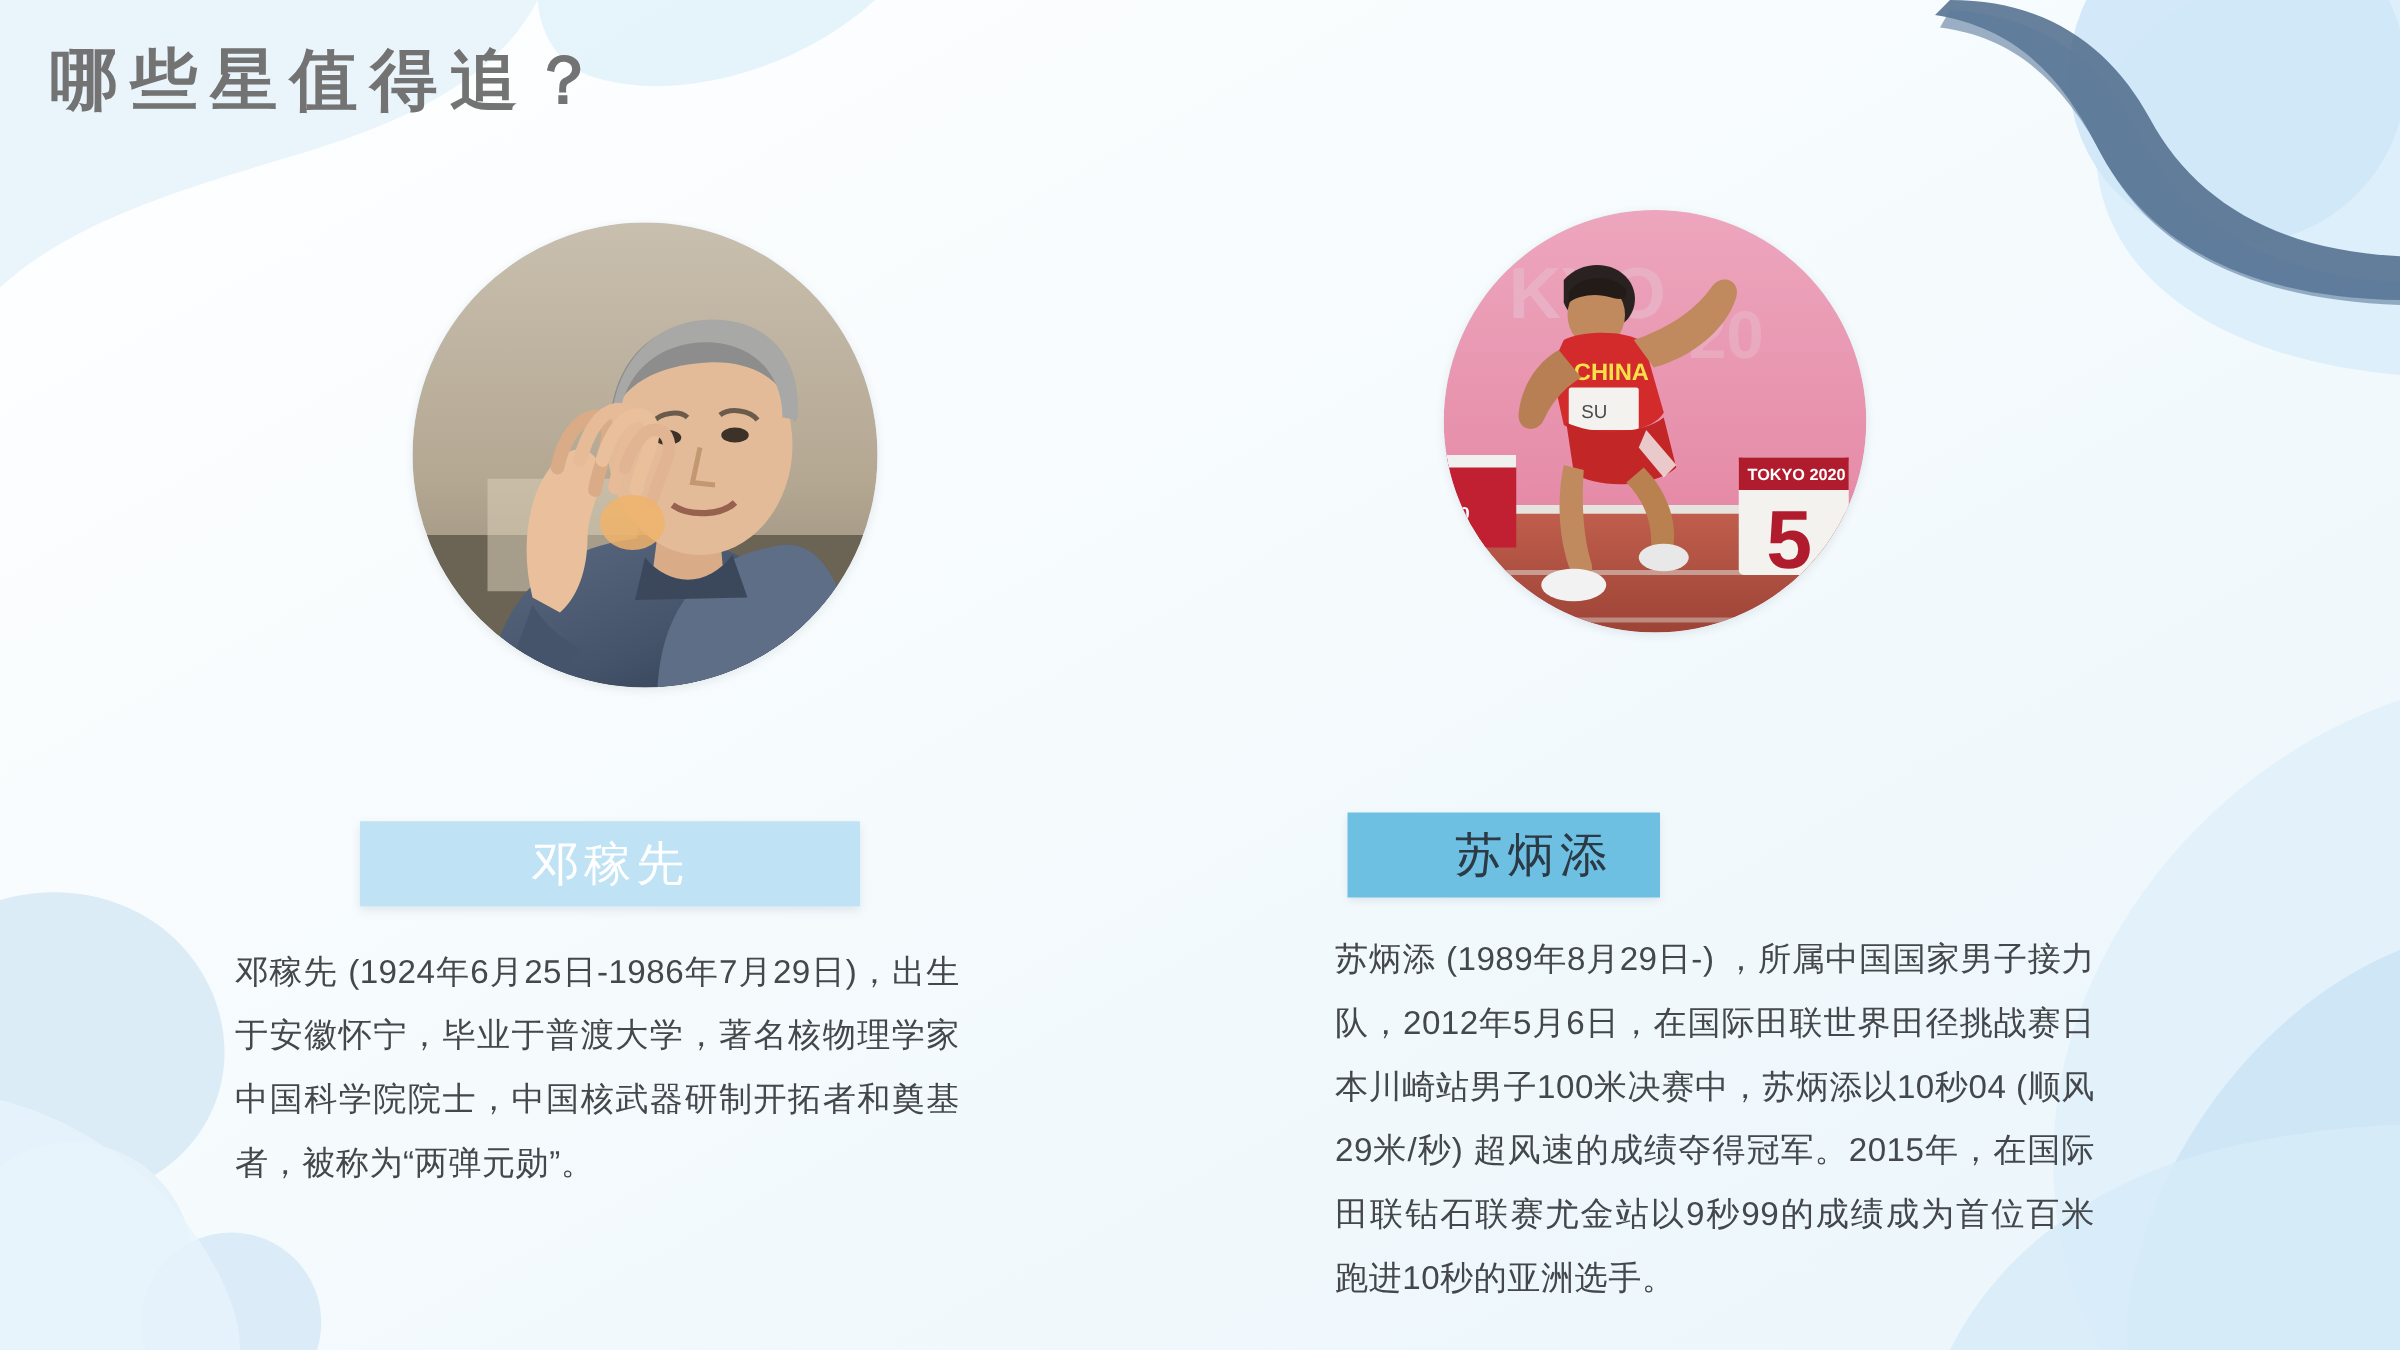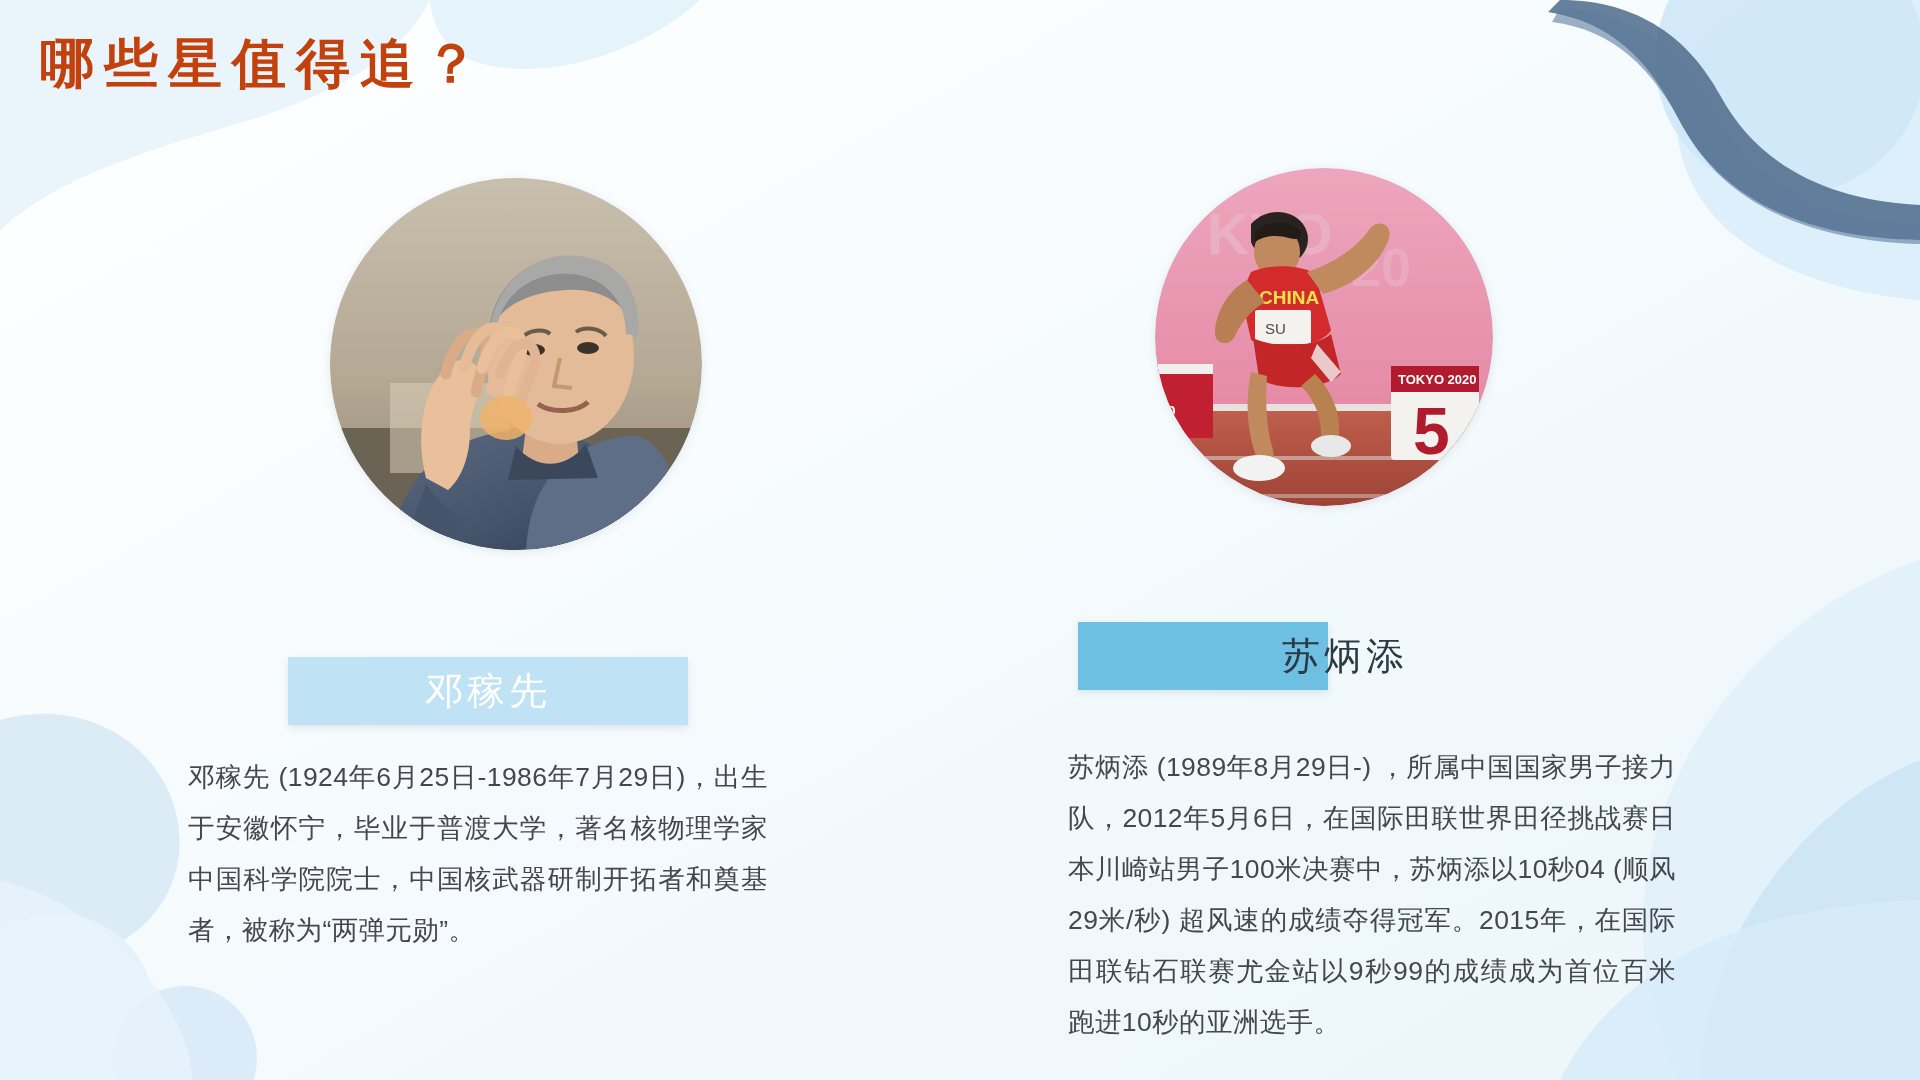--- a/index.html
+++ b/index.html
@@ -24,21 +24,21 @@
   .bg-svg   { position: absolute; inset: 0; width: 1920px; height: 1080px; display: block; }
 
   
   .page-title {
     position: absolute;
     left: 40px;
     top: 28px;
     font-size: 54px;
     font-weight: bold;
     letter-spacing: 10px;
-    color: #c2410c;
+    color: #737373;
     white-space: nowrap;
   }
 
   
   .photo {
     position: absolute;
     border-radius: 50%;
     overflow: hidden;
     background: #d8dde3;
     box-shadow: 0 2px 8px rgba(40,60,90,0.10);
@@ -57,24 +57,24 @@
     font-size: 38px;
     letter-spacing: 4px;
     box-shadow: 0 3px 7px rgba(60,90,120,0.13);
   }
   .name-bar-left {
     left: 288px; top: 657px; width: 400px;
     background: #bfe2f4;
     color: #ffffff;
   }
   .name-bar-right {
-    left: 1078px; top: 622px; width: 250px;
+    left: 1078px; top: 650px; width: 250px;
     background: #6ec0e3;
     color: #2b3a44;
-    justify-content: flex-end;
+    justify-content: flex-start;
     padding-right: 6px;
   }
   .name-bar-right .name-text { transform: translateX(86px); }
 
   
   .body-text {
     position: absolute;
     font-size: 26.5px;
     line-height: 51px;
     color: #44474b;

